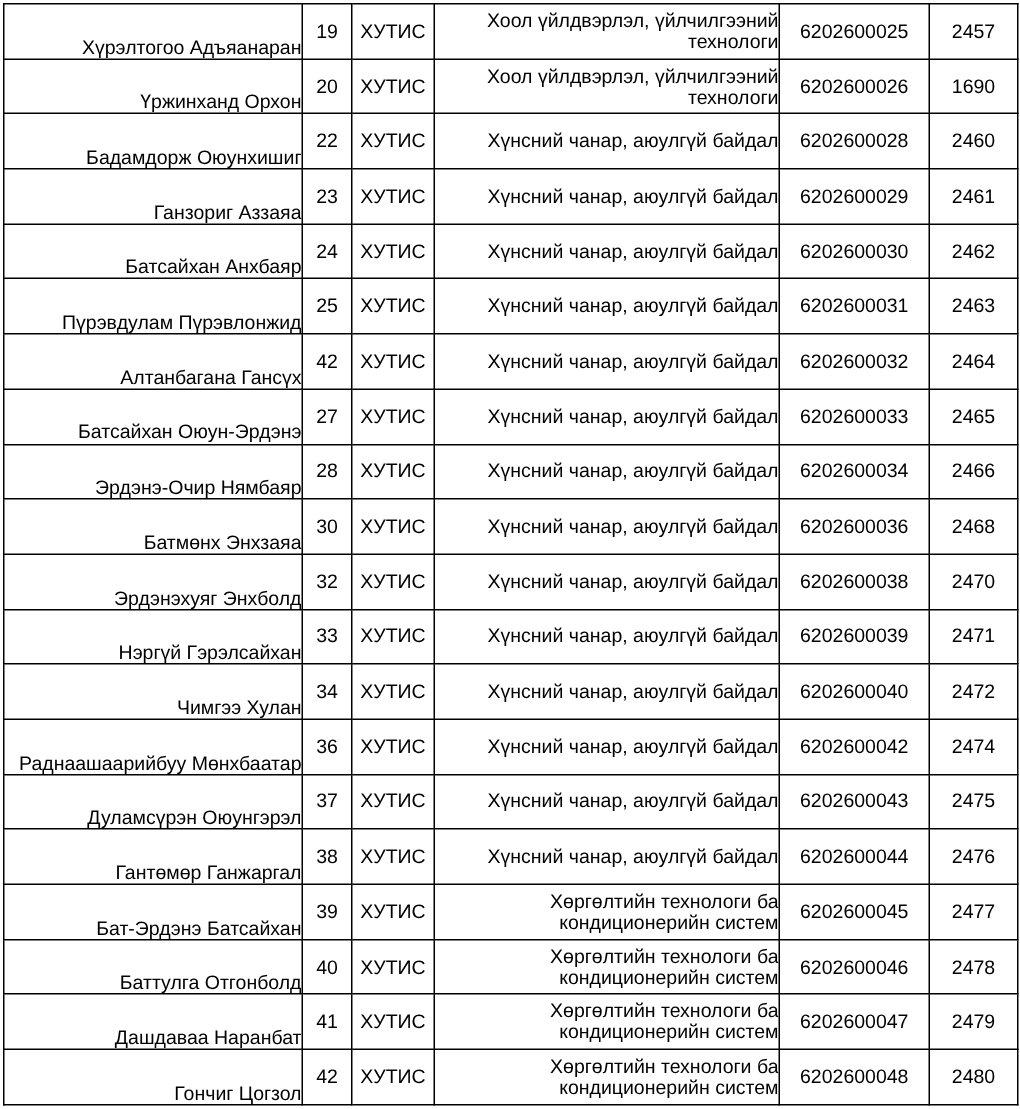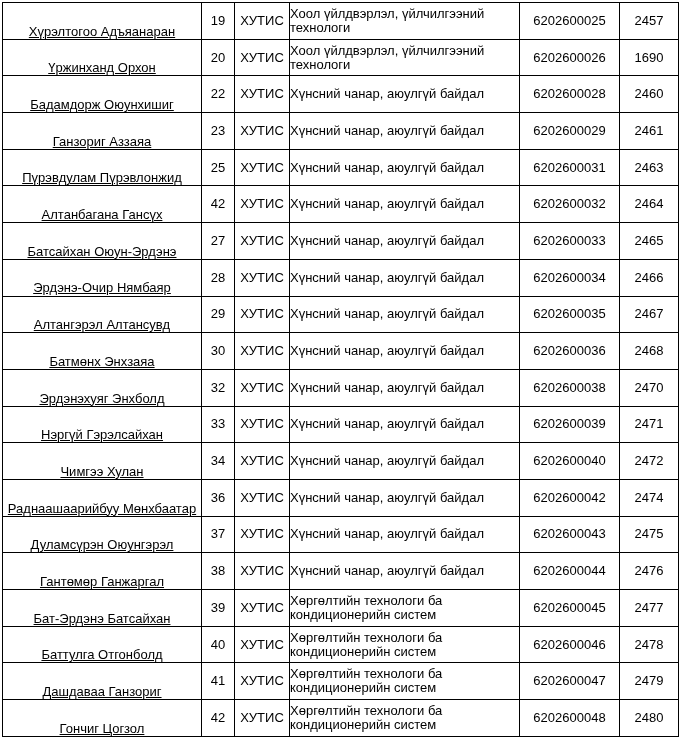--- a/index.html
+++ b/index.html
@@ -27,33 +27,32 @@
   table.student-table col.col-id      { width: 59px; }
   table.student-table tr { height: 30.6px; }
   table.student-table td {
     border: 1px solid #000000;
     font-size: 13px;
     line-height: 1.08;
     overflow: hidden;
     padding: 0;
   }
   td.c-name {
-    text-align: center;
+    text-align: right;
     vertical-align: bottom;
     padding: 0 2px 1px 3px;
     white-space: nowrap;
-    text-decoration: underline;
   }
   td.c-no, td.c-school, td.c-code, td.c-id {
     text-align: center;
     vertical-align: middle;
     white-space: nowrap;
   }
   td.c-program {
-    text-align: left;
+    text-align: right;
     vertical-align: middle;
     padding: 0 4px;
   }
 </style>
 </head>
 <body>
 
 <table class="student-table">
   <colgroup>
     <col class="col-name">
@@ -90,20 +89,28 @@
       </tr>
       <tr>
         <td class="c-name">Ганзориг Аззаяа</td>
         <td class="c-no">23</td>
         <td class="c-school">ХУТИС</td>
         <td class="c-program">Хүнсний чанар, аюулгүй байдал</td>
         <td class="c-code">6202600029</td>
         <td class="c-id">2461</td>
       </tr>
       <tr>
+        <td class="c-name">Батсайхан Анхбаяр</td>
+        <td class="c-no">24</td>
+        <td class="c-school">ХУТИС</td>
+        <td class="c-program">Хүнсний чанар, аюулгүй байдал</td>
+        <td class="c-code">6202600030</td>
+        <td class="c-id">2462</td>
+      </tr>
+      <tr>
         <td class="c-name">Пүрэвдулам Пүрэвлонжид</td>
         <td class="c-no">25</td>
         <td class="c-school">ХУТИС</td>
         <td class="c-program">Хүнсний чанар, аюулгүй байдал</td>
         <td class="c-code">6202600031</td>
         <td class="c-id">2463</td>
       </tr>
       <tr>
         <td class="c-name">Алтанбагана Гансүх</td>
         <td class="c-no">42</td>
@@ -122,28 +129,20 @@
       </tr>
       <tr>
         <td class="c-name">Эрдэнэ-Очир Нямбаяр</td>
         <td class="c-no">28</td>
         <td class="c-school">ХУТИС</td>
         <td class="c-program">Хүнсний чанар, аюулгүй байдал</td>
         <td class="c-code">6202600034</td>
         <td class="c-id">2466</td>
       </tr>
       <tr>
-        <td class="c-name">Алтангэрэл Алтансувд</td>
-        <td class="c-no">29</td>
-        <td class="c-school">ХУТИС</td>
-        <td class="c-program">Хүнсний чанар, аюулгүй байдал</td>
-        <td class="c-code">6202600035</td>
-        <td class="c-id">2467</td>
-      </tr>
-      <tr>
         <td class="c-name">Батмөнх Энхзаяа</td>
         <td class="c-no">30</td>
         <td class="c-school">ХУТИС</td>
         <td class="c-program">Хүнсний чанар, аюулгүй байдал</td>
         <td class="c-code">6202600036</td>
         <td class="c-id">2468</td>
       </tr>
       <tr>
         <td class="c-name">Эрдэнэхуяг Энхболд</td>
         <td class="c-no">32</td>
@@ -202,21 +201,21 @@
       </tr>
       <tr>
         <td class="c-name">Баттулга Отгонболд</td>
         <td class="c-no">40</td>
         <td class="c-school">ХУТИС</td>
         <td class="c-program">Хөргөлтийн технологи ба кондиционерийн систем</td>
         <td class="c-code">6202600046</td>
         <td class="c-id">2478</td>
       </tr>
       <tr>
-        <td class="c-name">Дашдаваа Ганзориг</td>
+        <td class="c-name">Дашдаваа Наранбат</td>
         <td class="c-no">41</td>
         <td class="c-school">ХУТИС</td>
         <td class="c-program">Хөргөлтийн технологи ба кондиционерийн систем</td>
         <td class="c-code">6202600047</td>
         <td class="c-id">2479</td>
       </tr>
       <tr>
         <td class="c-name">Гончиг Цогзол</td>
         <td class="c-no">42</td>
         <td class="c-school">ХУТИС</td>

